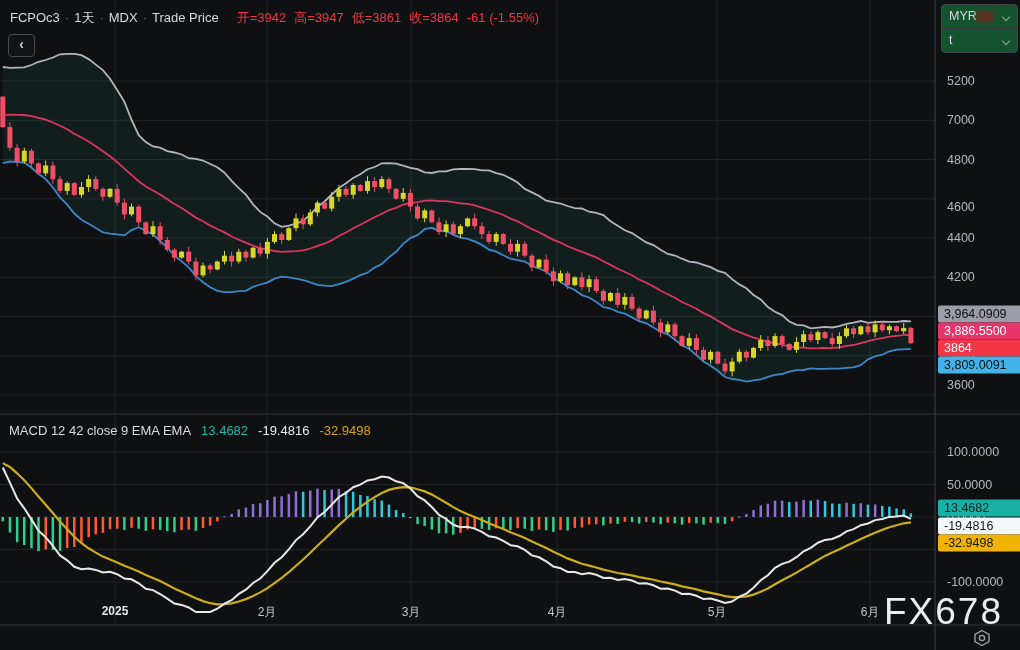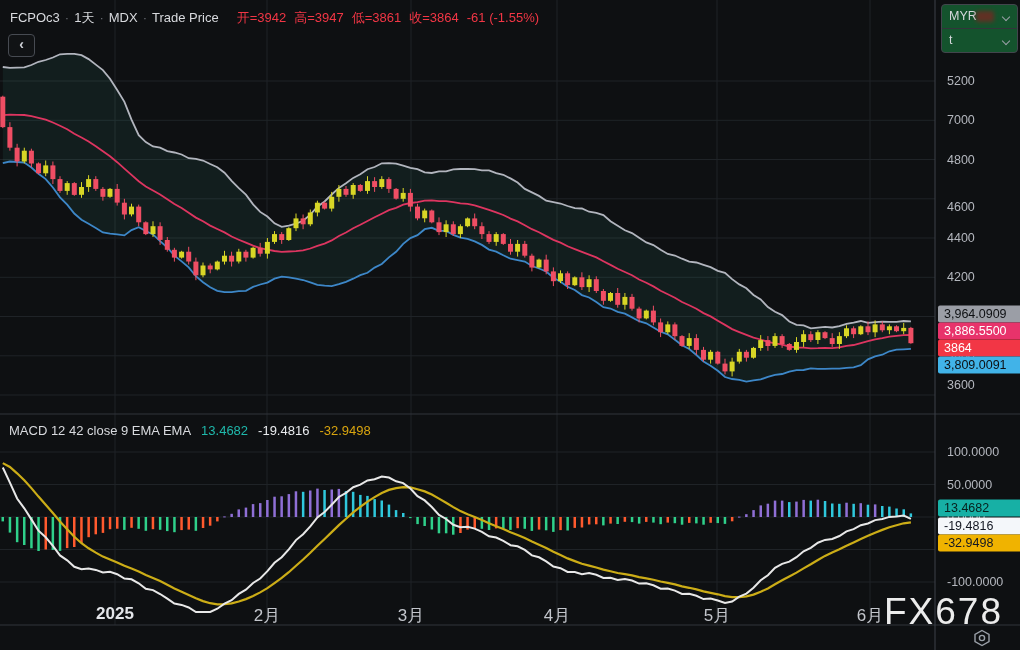--- a/index.html
+++ b/index.html
@@ -26,21 +26,21 @@
   .macd-hrow{position:absolute;left:9px;top:423px;font-size:13px;color:#d8dade;white-space:nowrap;}
   .macd-hrow span{margin-left:10px;}
   .c-hist{color:#1fb8ab;}
   .c-macd{color:#e9ebee;}
   .c-sig{color:#d9a50f;}
 
   
   .tick{position:absolute;left:947px;transform:translateY(-50%);font-size:12.5px;color:#b4b7be;z-index:1;text-align:center;}
   .pin{position:absolute;left:938px;width:78px;height:17px;line-height:17px;border-radius:2px;
        font-size:12.5px;font-weight:500;padding-left:6px;transform:translateY(-50%);z-index:3;}
-  .time-label{position:absolute;top:604px;transform:translateX(-50%);font-size:17px;color:#c3c6cc;}
+  .time-label{position:absolute;top:604px;transform:translateX(-50%);font-size:12px;color:#c3c6cc;}
   .time-label.bold{font-weight:bold;color:#e4e6ea;}
 
   
   .sel-box{position:absolute;left:941px;top:4px;width:75px;height:47px;border:1px solid #42454c;
            border-radius:4px;background:#14532d;}
   .sel-row{position:relative;height:23px;line-height:23px;font-size:12.5px;color:#d5d8dc;padding-left:7px;}
   .sel-row + .sel-row{border-top:1px solid #32353b;}
   .chev{position:absolute;right:7px;top:9px;width:7px;height:7px;}
   .chev::before{content:"";position:absolute;left:0;top:0;width:5px;height:5px;
                 border-right:1.5px solid #9aa0a8;border-bottom:1.5px solid #9aa0a8;transform:rotate(45deg);}

